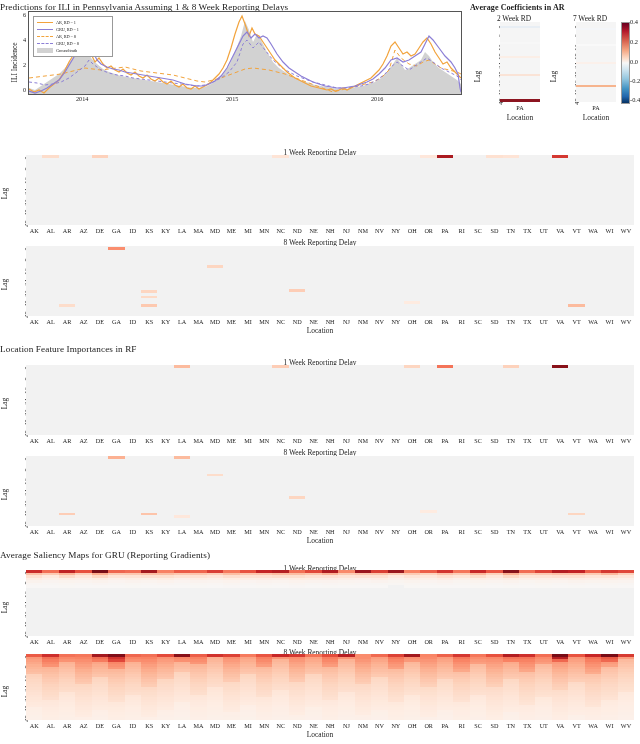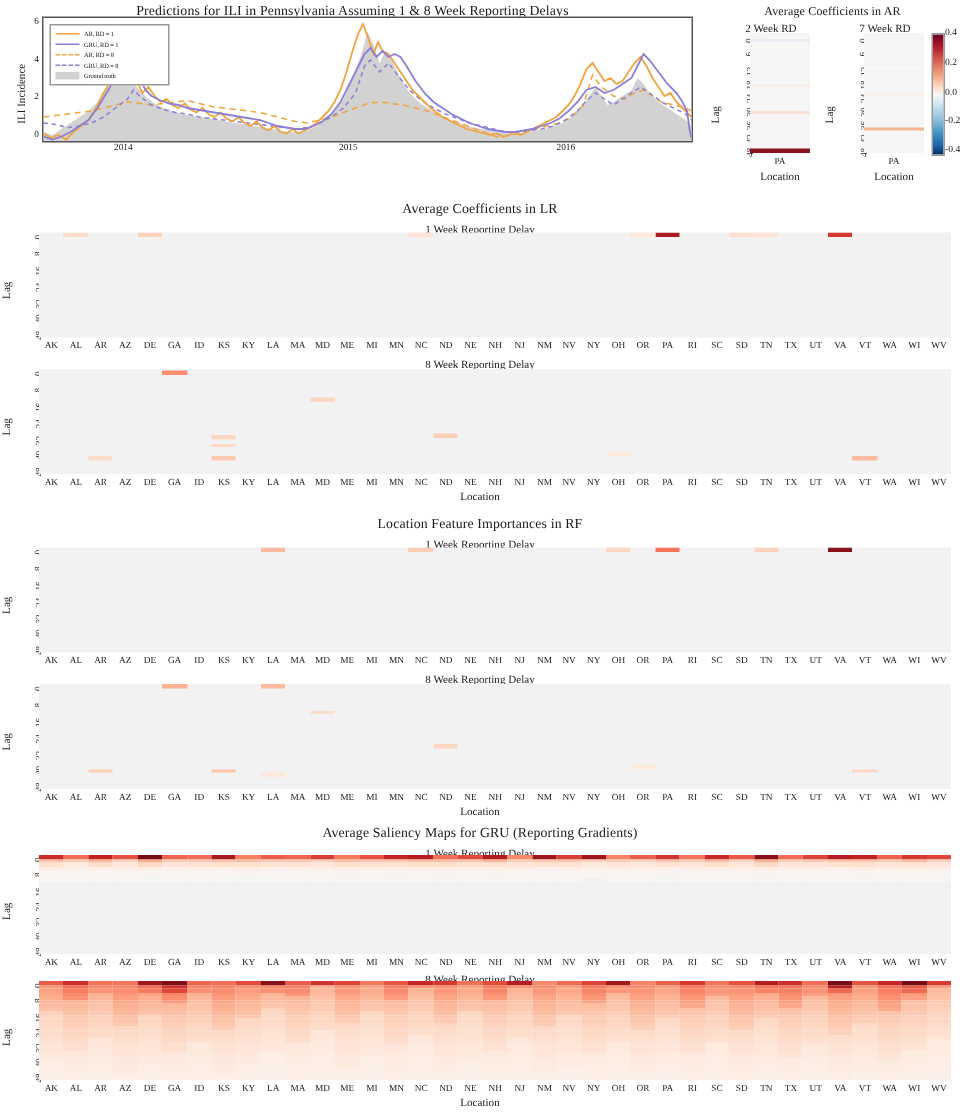--- a/index.html
+++ b/index.html
@@ -1,20 +1,20 @@
 <!DOCTYPE html>
 <html><head>
 <meta charset="utf-8">
 <style>
   html,body{margin:0;padding:0;background:#ffffff;}
   body{width:640px;height:744px;font-family:"Liberation Serif",serif;color:#1a1a1a;overflow:hidden;position:relative;}
   .fig{position:absolute;left:0;top:0;width:640px;height:744px;}
 
   
-  .suptitle{font-size:9.2px;text-align:center;letter-spacing:.1px;white-space:nowrap;}
+  .suptitle{font-size:9.2px;text-align:left;letter-spacing:.1px;white-space:nowrap;}
   .subtitle{font-size:7.4px;text-align:center;white-space:nowrap;}
   .axlabel{font-size:7.4px;text-align:center;white-space:nowrap;}
   .ylabel-rot{font-size:7.4px;white-space:nowrap;transform:rotate(-90deg);transform-origin:50% 50%;}
   .tick{font-size:6.2px;white-space:nowrap;}
   .tick-y{font-size:6.2px;white-space:nowrap;}
 
   
   .block{position:absolute;}
   .panel{position:absolute;background:#f2f2f2;overflow:hidden;}
 
@@ -98,21 +98,21 @@
     </div>
 
     <div style="position:absolute;left:28px;top:95px;width:432px;height:10px;">
       <span class="tick" style="position:absolute;left:48px;">2014</span>
       <span class="tick" style="position:absolute;left:198px;">2015</span>
       <span class="tick" style="position:absolute;left:343px;">2016</span>
     </div>
   </div>
 
   <div class="block" style="left:470px;top:0;width:170px;height:128px;">
-    <div class="suptitle" style="position:absolute;left:0;top:3px;width:170px;font-size:8px;">Average Coefficients in AR</div>
+    <div class="suptitle" style="position:absolute;left:0;top:3px;width:170px;font-size:8px;font-weight:bold;">Average Coefficients in AR</div>
 
     <div style="position:absolute;left:0;top:14px;width:78px;height:112px;">
       <div class="subtitle" style="position:absolute;left:16px;top:0;width:56px;">2 Week RD</div>
       <div class="ylabel-rot" style="position:absolute;left:-8px;top:58px;width:30px;text-align:center;">Lag</div>
 
       <div style="position:absolute;left:8px;top:10px;width:22px;height:76px;">
         <span class="tick-y" style="position:absolute;right:0;top:-2px;transform:rotate(-90deg);transform-origin:100% 50%;">0</span>
         <span class="tick-y" style="position:absolute;right:0;top:7px;transform:rotate(-90deg);transform-origin:100% 50%;">6</span>
         <span class="tick-y" style="position:absolute;right:0;top:17px;transform:rotate(-90deg);transform-origin:100% 50%;">12</span>
         <span class="tick-y" style="position:absolute;right:0;top:26px;transform:rotate(-90deg);transform-origin:100% 50%;">18</span>
@@ -172,21 +172,20 @@
     <div class="cbar-ticks" style="left:159px;top:22px;width:28px;height:80px;">
       <span class="ct" style="left:1px;top:-4px;">0.4</span>
       <span class="ct" style="left:1px;top:16px;">0.2</span>
       <span class="ct" style="left:1px;top:36px;">0.0</span>
       <span class="ct" style="left:1px;top:55px;">-0.2</span>
       <span class="ct" style="left:1px;top:74px;">-0.4</span>
     </div>
   </div>
 
   <div class="block" style="left:0;top:132px;width:640px;height:202px;">
-    <div class="suptitle" style="position:absolute;left:0;top:2px;width:640px;">Average Coefficients in LR</div>
 
     <div class="subtitle" style="position:absolute;left:0;top:16px;width:640px;">1 Week Reporting Delay</div>
     <div class="ylabel-rot" style="position:absolute;left:-14px;top:57px;width:36px;text-align:center;">Lag</div>
     <div class="yticks lag-ticks" style="left:6px;top:24px;width:20px;height:68px;">
         <span class="yt" style="top: -3px;">0</span>
         <span class="yt" style="top: 7.66667px;">8</span>
         <span class="yt" style="top: 18.3333px;">16</span>
         <span class="yt" style="top: 29px;">24</span>
         <span class="yt" style="top: 39.6667px;">32</span>
         <span class="yt" style="top: 50.3333px;">40</span>

